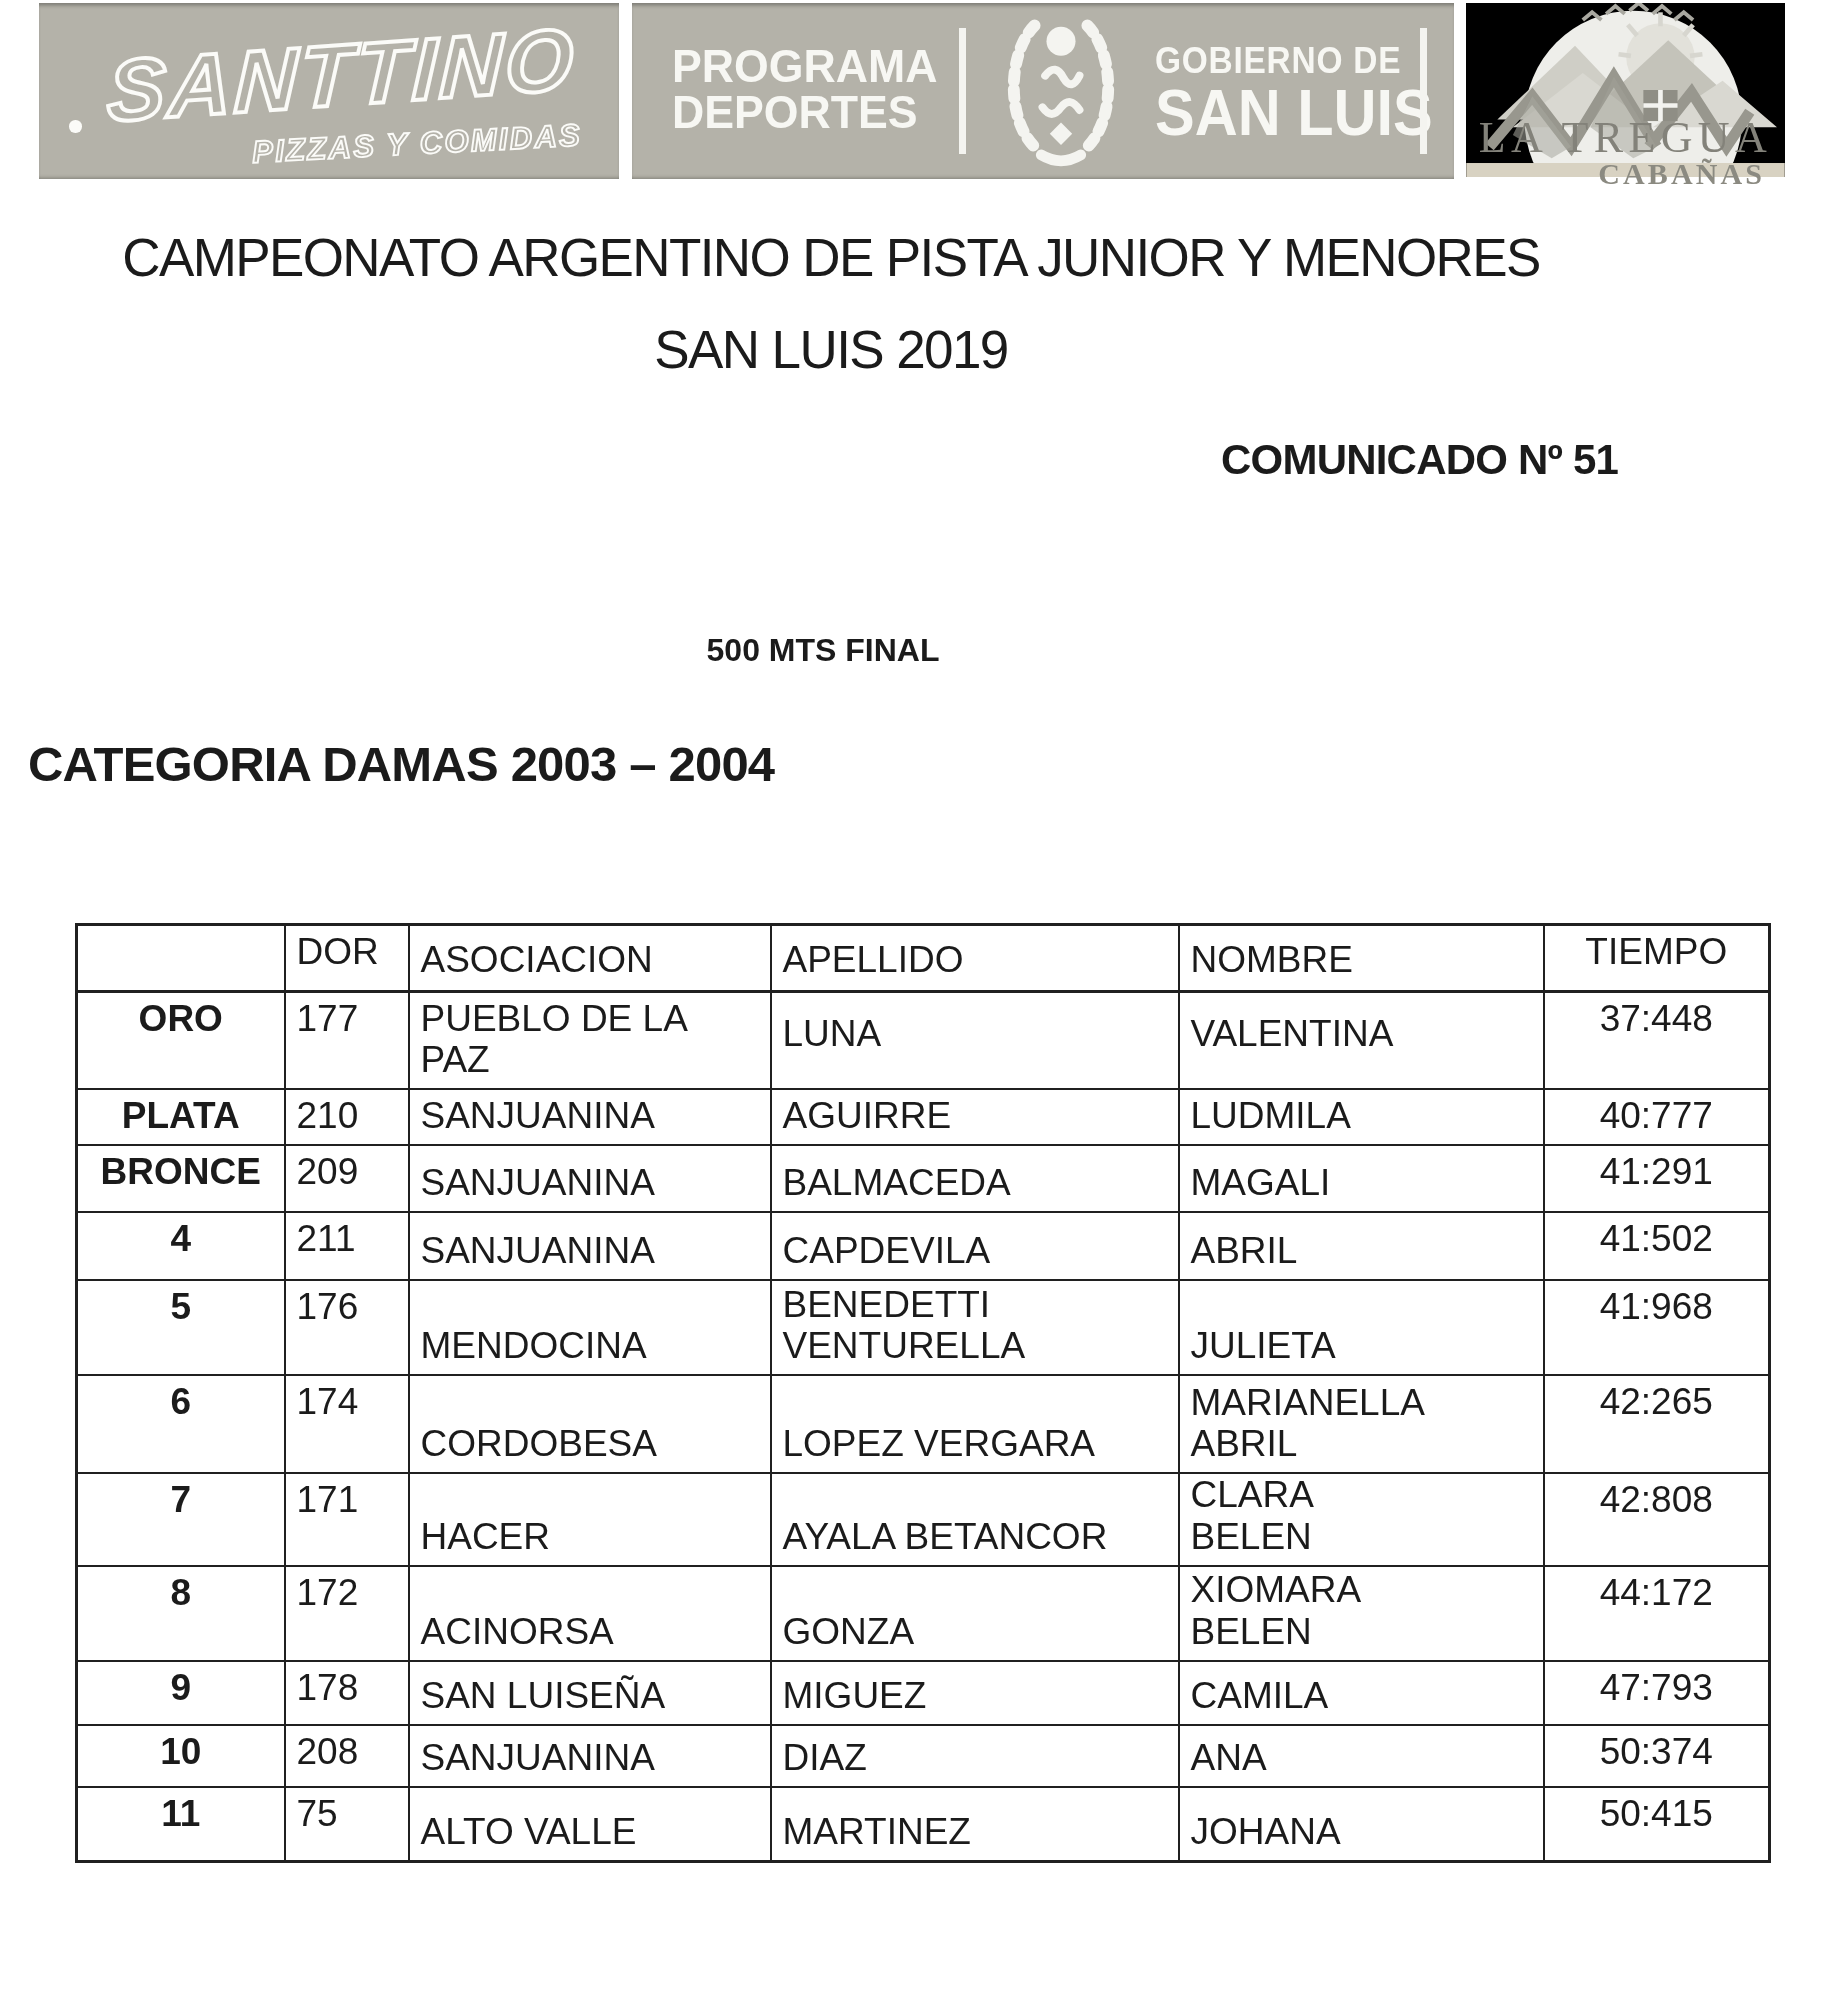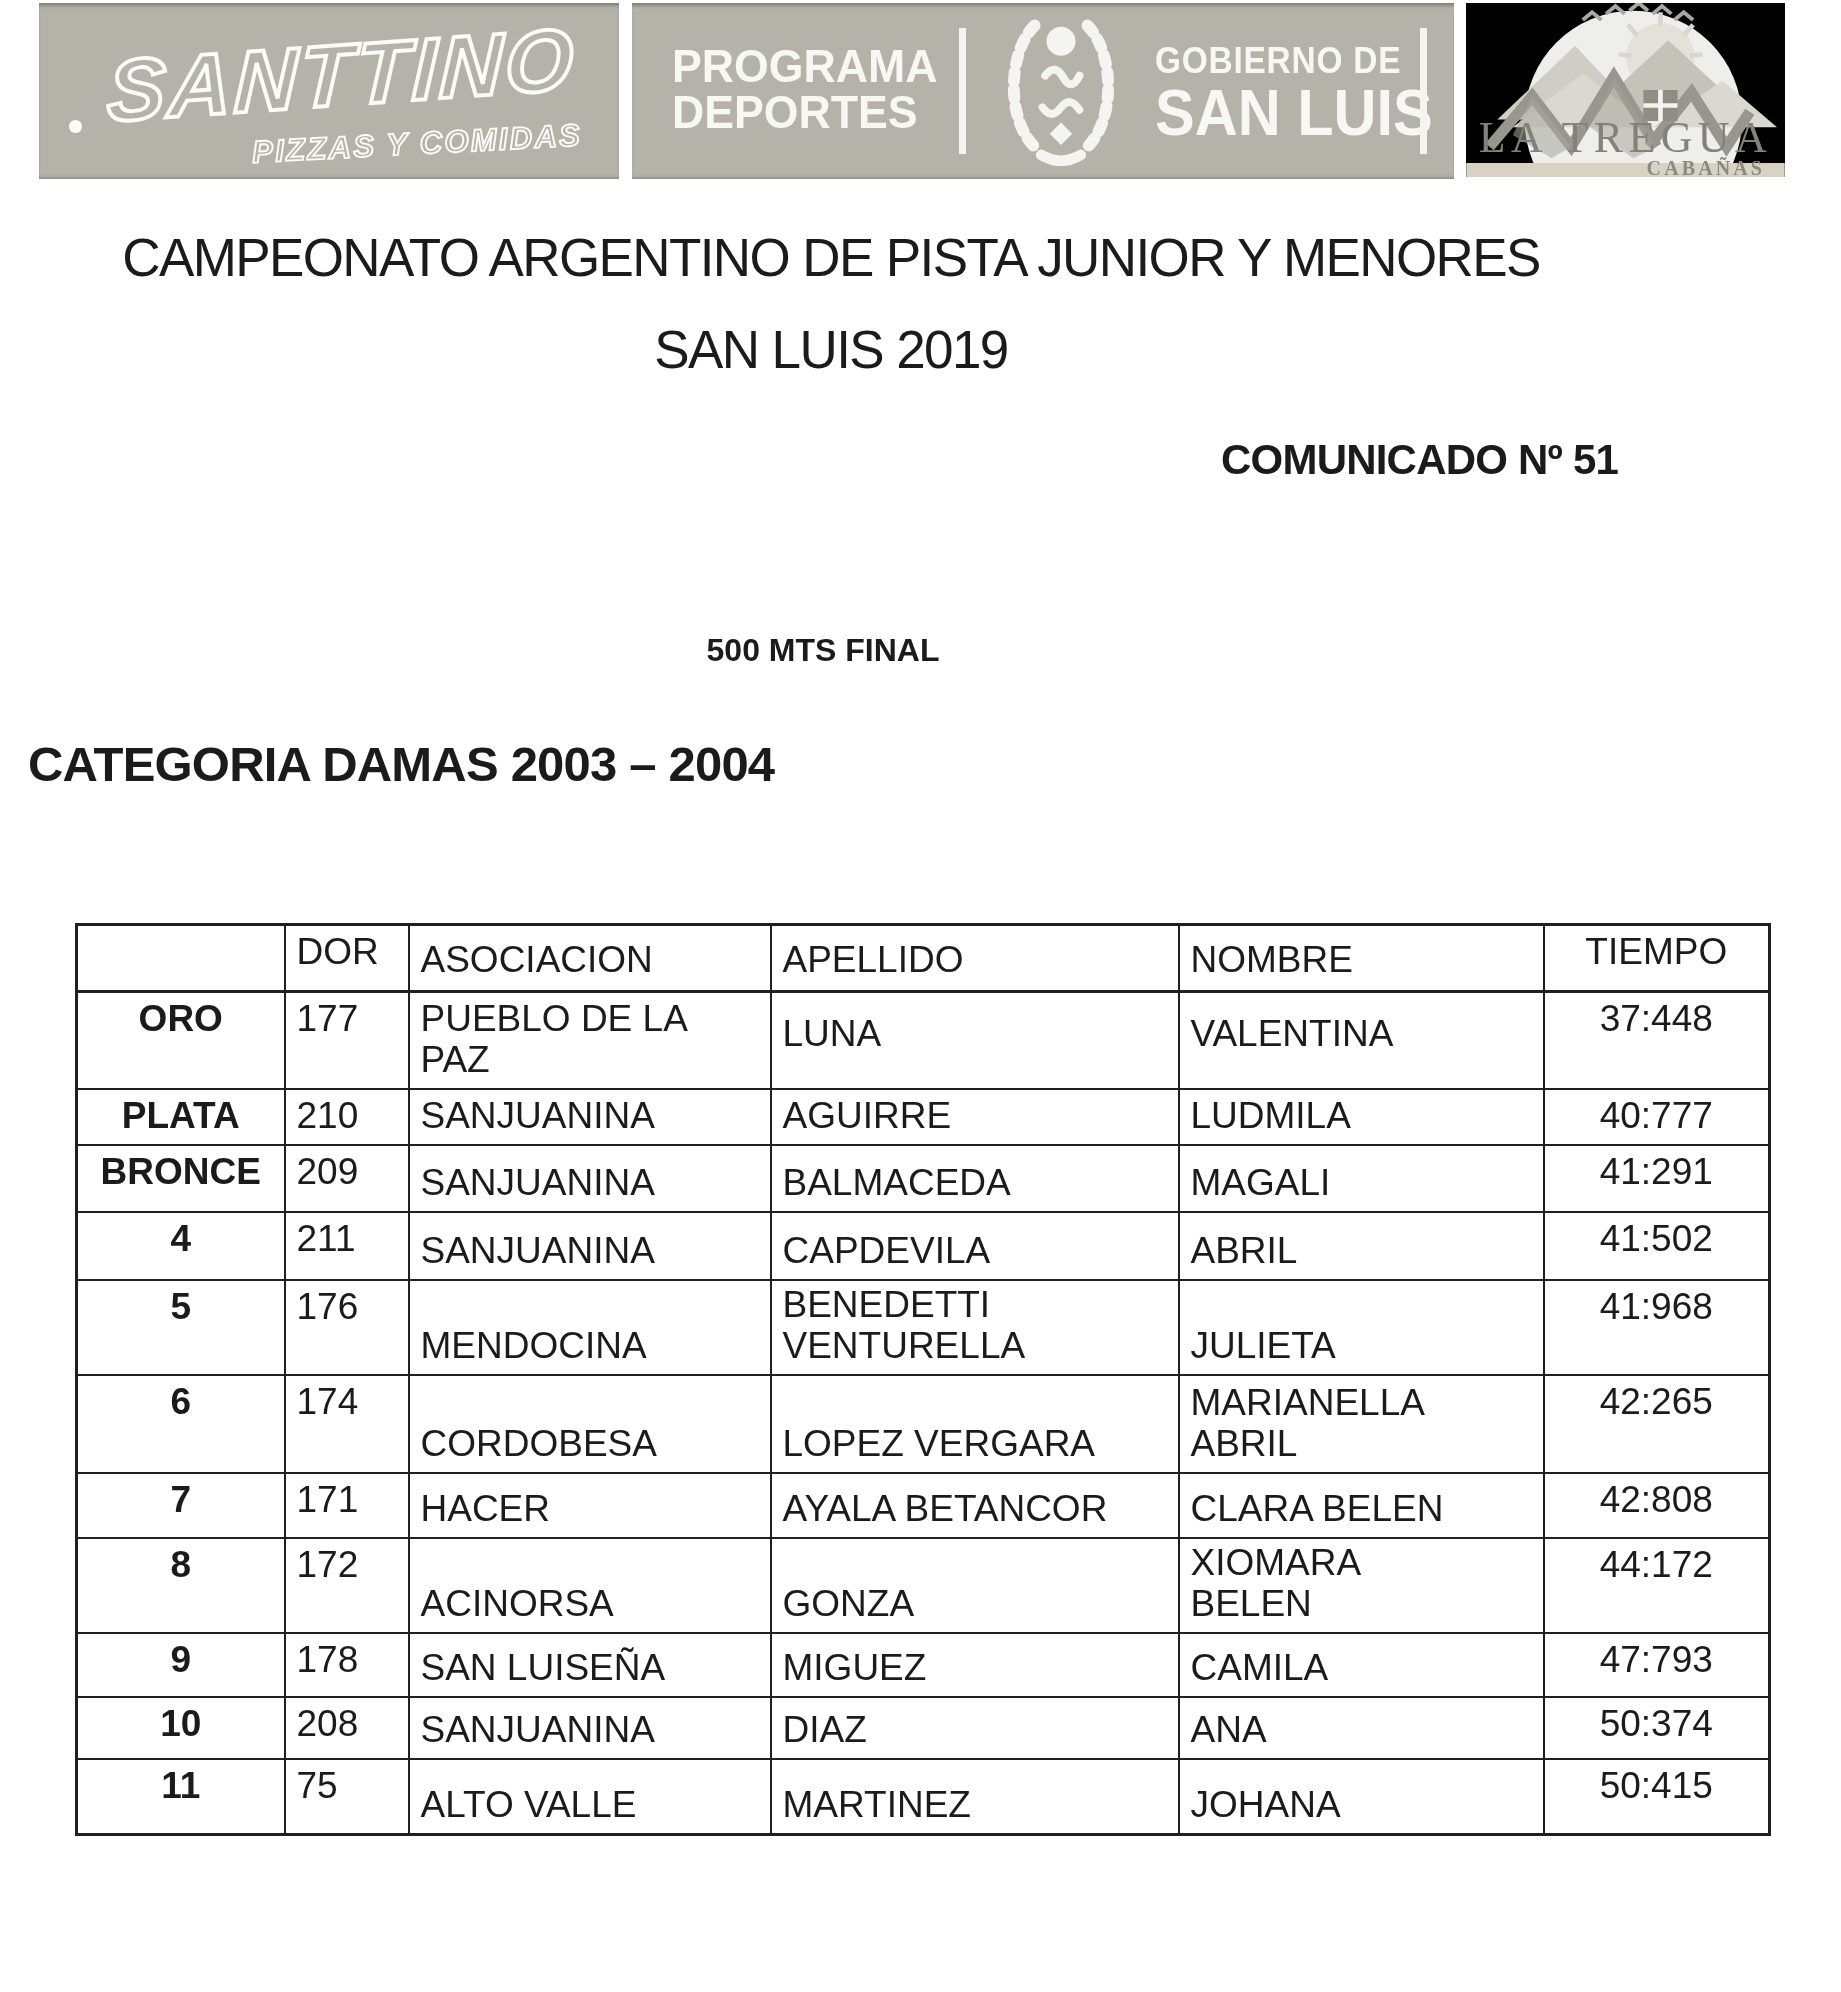--- a/index.html
+++ b/index.html
@@ -32,21 +32,21 @@
   .vbar1{left:327px;}
   .vbar2{left:788px;}
   .wreath{position:absolute;left:363px;top:9.3px;}
   .gobierno{position:absolute;left:523px;top:39px;color:#f7f7f3;transform:scaleX(.93);transform-origin:left top;}
   .gob1{font-size:36px;font-weight:bold;letter-spacing:0.8px;line-height:1.05;}
   .gob2{font-size:64px;font-weight:bold;letter-spacing:0;line-height:1.0;margin-top:1.6px;white-space:nowrap;}
   .tregua-art{position:absolute;left:0;top:0;}
   .tregua-name{position:absolute;left:0;top:109px;width:100%;text-align:center;
     font-family:"Liberation Serif","DejaVu Serif",serif;font-size:44px;color:#83827a;letter-spacing:5.4px;}
   .tregua-sub{position:absolute;right:20px;top:154px;
-    font-family:"Liberation Serif","DejaVu Serif",serif;font-size:20px;font-weight:bold;color:#8b8a81;letter-spacing:3.1px;}
+    font-family:"Liberation Serif","DejaVu Serif",serif;font-size:30px;font-weight:bold;color:#8b8a81;letter-spacing:3.1px;}
   
   .title-line{position:absolute;left:8px;width:1646px;text-align:center;font-size:53px;letter-spacing:-1.6px;white-space:nowrap;}
   .t1{top:227px;}
   .t2{top:319px;}
   .comunicado{position:absolute;right:223px;top:436px;font-size:42px;font-weight:bold;letter-spacing:-0.8px;}
   .event-title{position:absolute;left:0;top:632px;width:1646px;text-align:center;font-size:32px;font-weight:bold;}
   .category-title{position:absolute;left:28px;top:736px;font-size:49px;font-weight:bold;letter-spacing:-0.8px;}
   
   table.results{position:absolute;left:34px;top:923px;border-collapse:collapse;table-layout:fixed;
     font-size:37px;line-height:1.12;}
@@ -54,21 +54,21 @@
   table.results{border-width:3.1px;margin-left:41px;}
   col.c-pos{width:208px;} col.c-dor{width:124px;} col.c-aso{width:362px;}
   col.c-ape{width:408px;} col.c-nom{width:365px;} col.c-tie{width:226px;}
   th{font-weight:normal;text-align:left;vertical-align:bottom;padding:4.7px 4.7px 9.3px 11px;border-bottom-width:3.9px;}
   th.a-top{vertical-align:top;padding-top:4.7px;}
   th.c-center{text-align:center;padding-left:4.7px;}
   td{vertical-align:bottom;padding:0 4.7px 7.8px 11px;overflow:hidden;}
   td.a-top{vertical-align:top;padding-top:4.7px;}
   td.col-pos{text-align:center;font-weight:bold;padding-left:4.7px;}
   td.col-tiempo{text-align:center;padding-left:4.7px;}
-  td.col-nombre{padding-right:73px;}
+  td.col-nombre{padding-right:101px;}
   tr.hrow{height:67px;}
   tr.r0{height:97px;} tr.r1{height:47px;} tr.r2{height:67px;} tr.r3{height:68px;}
   tr.r4{height:95px;} tr.r5{height:98px;} tr.r6{height:65px;} tr.r7{height:95px;}
   tr.r8{height:64px;}  tr.r9{height:62px;} tr.r10{height:75px;}
   tr.r0 td.col-apellido, tr.r0 td.col-nombre{padding-bottom:34px;}
 </style>
 </head>
 <body>
 
 <header class="band">

